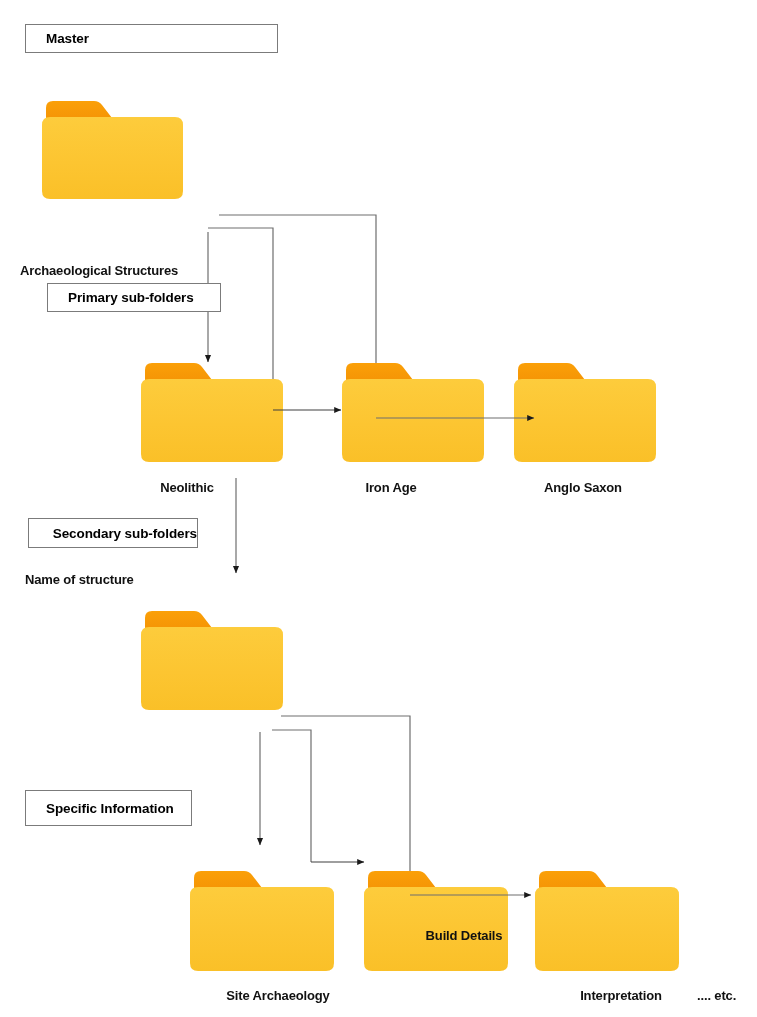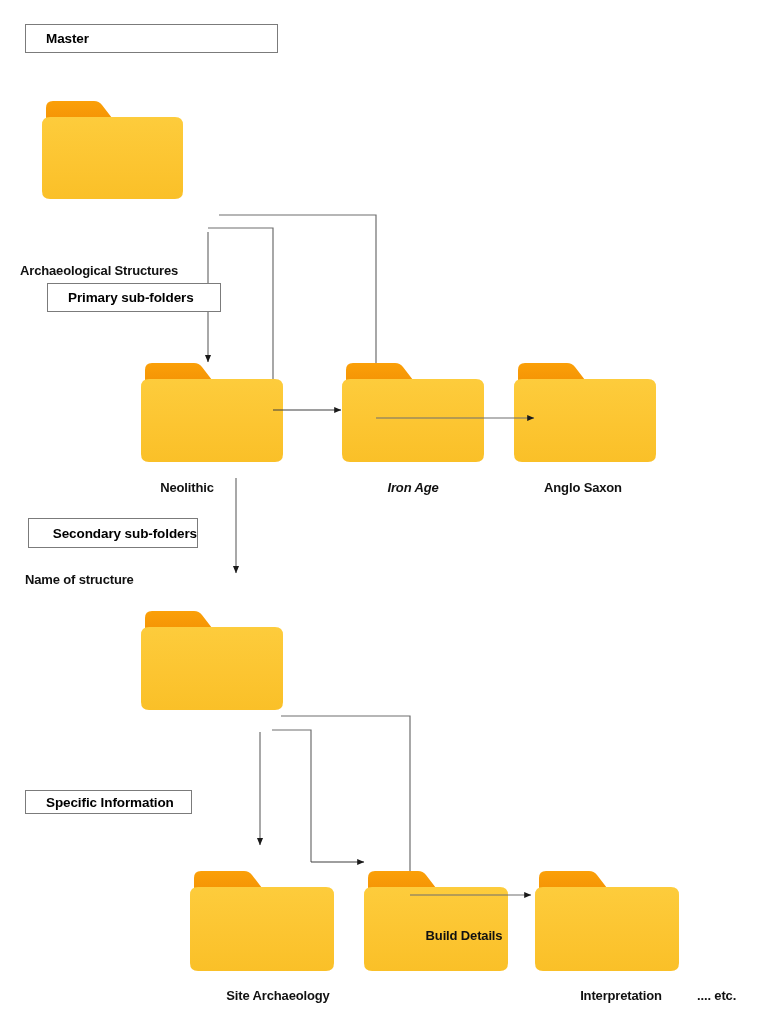--- a/index.html
+++ b/index.html
@@ -159,21 +159,21 @@
         <linearGradient id="gBodyC" x1="0" y1="0" x2="0" y2="1">
           <stop offset="0%" stop-color="#FDCC3C"></stop>
           <stop offset="55%" stop-color="#FCC531"></stop>
           <stop offset="100%" stop-color="#FAC028"></stop>
         </linearGradient>
       </defs>
       <path d="M6 10 Q6 3 13 3 L55 3 Q60 3 63 7 L73 20 L73 34 L6 34 Z" fill="url(#gTabC)"></path>
       <path d="M2 27 Q2 19 10 19 L136 19 Q144 19 144 27 L144 94 Q144 102 136 102 L10 102 Q2 102 2 94 Z" fill="url(#gBodyC)"></path>
     </svg>
   </div>
-  <div class="label center" style="left:413px; top:480px;font-style:italic;">Iron Age</div>
+  <div class="label center" style="left:391px; top:480px;">Iron Age</div>
 
   <div class="folder" style="left:512px; top:360px; width:146px; height:105px;">
     <svg viewBox="0 0 146 105" preserveAspectRatio="none">
       <defs>
         <linearGradient id="gTabD" x1="0" y1="0" x2="0" y2="1">
           <stop offset="0%" stop-color="#FBA008"></stop>
           <stop offset="100%" stop-color="#F08C04"></stop>
         </linearGradient>
         <linearGradient id="gBodyD" x1="0" y1="0" x2="0" y2="1">
           <stop offset="0%" stop-color="#FDCC3C"></stop>
@@ -204,21 +204,21 @@
           <stop offset="0%" stop-color="#FDCC3C"></stop>
           <stop offset="55%" stop-color="#FCC531"></stop>
           <stop offset="100%" stop-color="#FAC028"></stop>
         </linearGradient>
       </defs>
       <path d="M6 10 Q6 3 13 3 L55 3 Q60 3 63 7 L73 20 L73 34 L6 34 Z" fill="url(#gTabE)"></path>
       <path d="M2 27 Q2 19 10 19 L136 19 Q144 19 144 27 L144 94 Q144 102 136 102 L10 102 Q2 102 2 94 Z" fill="url(#gBodyE)"></path>
     </svg>
   </div>
 
-  <div class="caption-box" style="left:25px; top:790px; width:167px; height:24px;">
+  <div class="caption-box" style="left:25px; top:790px; width:167px; height:36px;">
     <span>Specific Information</span>
   </div>
 
   <div class="folder" style="left:188px; top:868px; width:148px; height:106px;">
     <svg viewBox="0 0 148 106" preserveAspectRatio="none">
       <defs>
         <linearGradient id="gTabF" x1="0" y1="0" x2="0" y2="1">
           <stop offset="0%" stop-color="#FBA008"></stop>
           <stop offset="100%" stop-color="#F08C04"></stop>
         </linearGradient>

